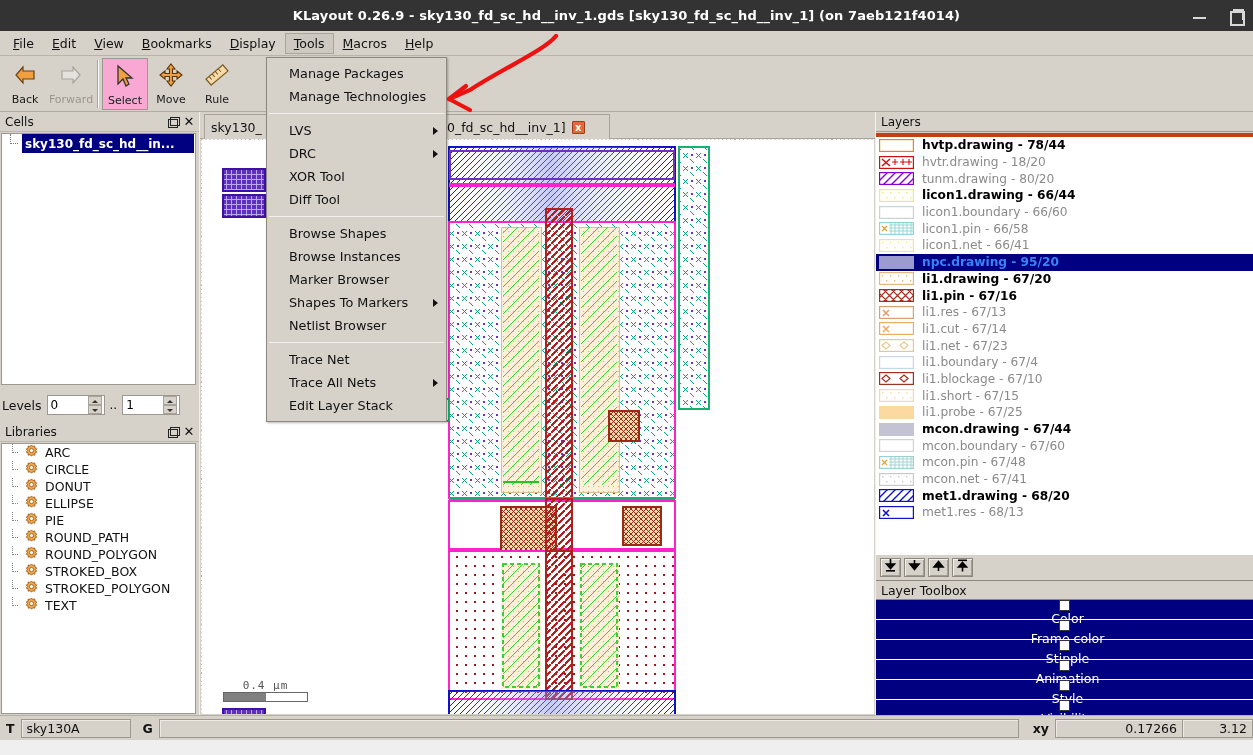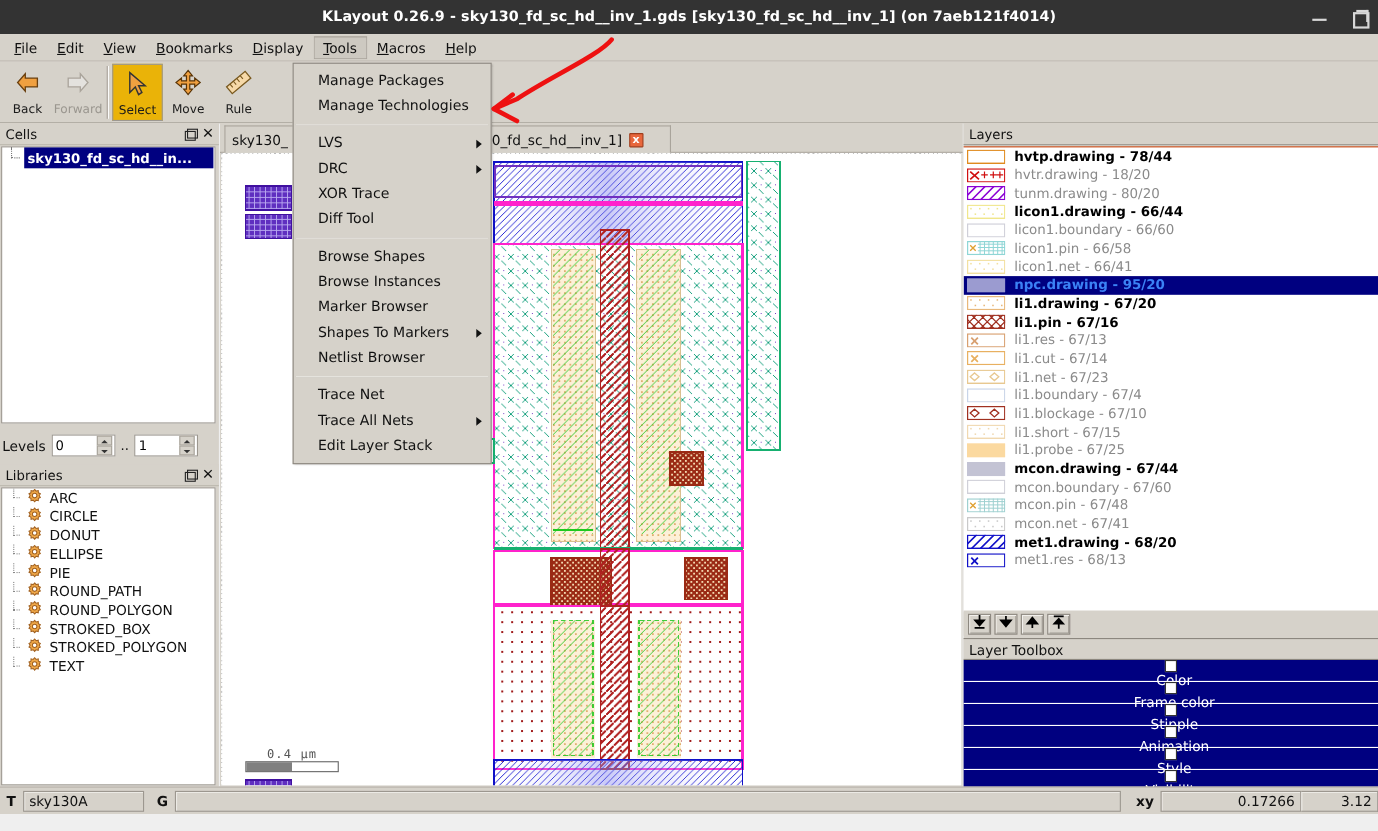--- a/index.html
+++ b/index.html
@@ -41,21 +41,21 @@
     position: absolute; left: 0; top: 56px; width: 1253px; height: 56px;
     background: #d6d2ca; border-bottom: 1px solid #b0aba2;
     display: flex; align-items: flex-start; padding: 2px 2px 0 2px;
   }
   .tbtn {
     width: 46px; height: 52px; display: flex; flex-direction: column;
     align-items: center; justify-content: flex-start; padding-top: 4px;
   }
   .tbtn .lbl { font-size: 11px; margin-top: 2px; color: #1a1a1a; }
   .tbtn.disabled .lbl { color: #9a968f; }
-  .tbtn.active { background: #eab308; border: 1px solid #9d9890; }
+  .tbtn.active { background: #f9a8d4; border: 1px solid #9d9890; }
   .tbsep { width: 2px; height: 48px; border-left: 1px solid #aaa49b; border-right: 1px solid #ffffff; margin: 2px 3px 0 3px; }
   .ico { width: 26px; height: 26px; }
 
   
   .dock-left { position: absolute; left: 0; top: 112px; width: 199px; height: 603px; background: #d6d2ca; }
   .panel-title {
     height: 20px; background: #d6d2ca; display: flex; align-items: center;
     padding: 0 3px 0 5px; font-size: 12px; color: #111;
     border-bottom: 1px solid #bdb8af;
   }
@@ -117,21 +117,21 @@
     background-position: 0.5px 0, 0 0.5px;
     opacity:.95;
   }
   .scalebar { position:absolute; left:22px; bottom:12px; width:85px; }
   .scalebar .t { font-size:11px; color:#555; text-align:center; font-family:"DejaVu Sans Mono", monospace; letter-spacing:1px;}
   .scalebar .b { height:10px; border:1px solid #666; background:linear-gradient(to right,#808080 0 50%, #ffffff 50% 100%); }
 
   
   .dock-right { position:absolute; left:876px; top:112px; width:377px; height:603px; background:#d6d2ca; }
   .layers-hdr { height:20px; background:#d6d2ca; display:flex; align-items:center; padding-left:5px; font-size:12px; color:#111; border-bottom:1px solid #9c978f;}
-  .layers-box { position:absolute; left:0; top:21px; width:377px; height:422px; background:#fff; border-top:1px solid #c2410c; overflow:hidden;}
+  .layers-box { position:absolute; left:0; top:21px; width:377px; height:422px; background:#fff; border-top:4px solid #c2410c; overflow:hidden;}
   .layer-row { height:16.7px; display:flex; align-items:center; padding-left:3px; font-size:12.2px; white-space:nowrap;}
   .layer-row.sel { background:#000080; }
   .layer-row.sel .ltxt { color:#3b82f6; }
   .swatch { width:35px; height:13px; border:1px solid #bbb; margin-right:8px; flex:0 0 35px; position:relative; overflow:hidden;}
   .ltxt { color:#8a8a8a; }
   .ltxt.b { color:#000; font-weight:bold; }
 
   .lbtns { position:absolute; left:0; top:444px; width:377px; height:22px; background:#d6d2ca; display:flex; align-items:center; padding-left:4px; gap:3px;}
   .lbtn { width:21px; height:19px; background:#d6d2ca; border:1px solid #8d8880; box-shadow: inset 1px 1px 0 #f2f0ec, inset -1px -1px 0 #a09b93; position:relative;}
 
@@ -770,21 +770,21 @@
       <div class="dd-sep"></div>
       <div class="dd-item">
         <span>LVS</span>
         <span class="arrow"></span>
       </div>
       <div class="dd-item">
         <span>DRC</span>
         <span class="arrow"></span>
       </div>
       <div class="dd-item">
-        <span>XOR Trace</span>
+        <span>XOR Tool</span>
       </div>
       <div class="dd-item">
         <span>Diff Tool</span>
       </div>
       <div class="dd-sep"></div>
       <div class="dd-item">
         <span>Browse Shapes</span>
       </div>
       <div class="dd-item">
         <span>Browse Instances</span>

